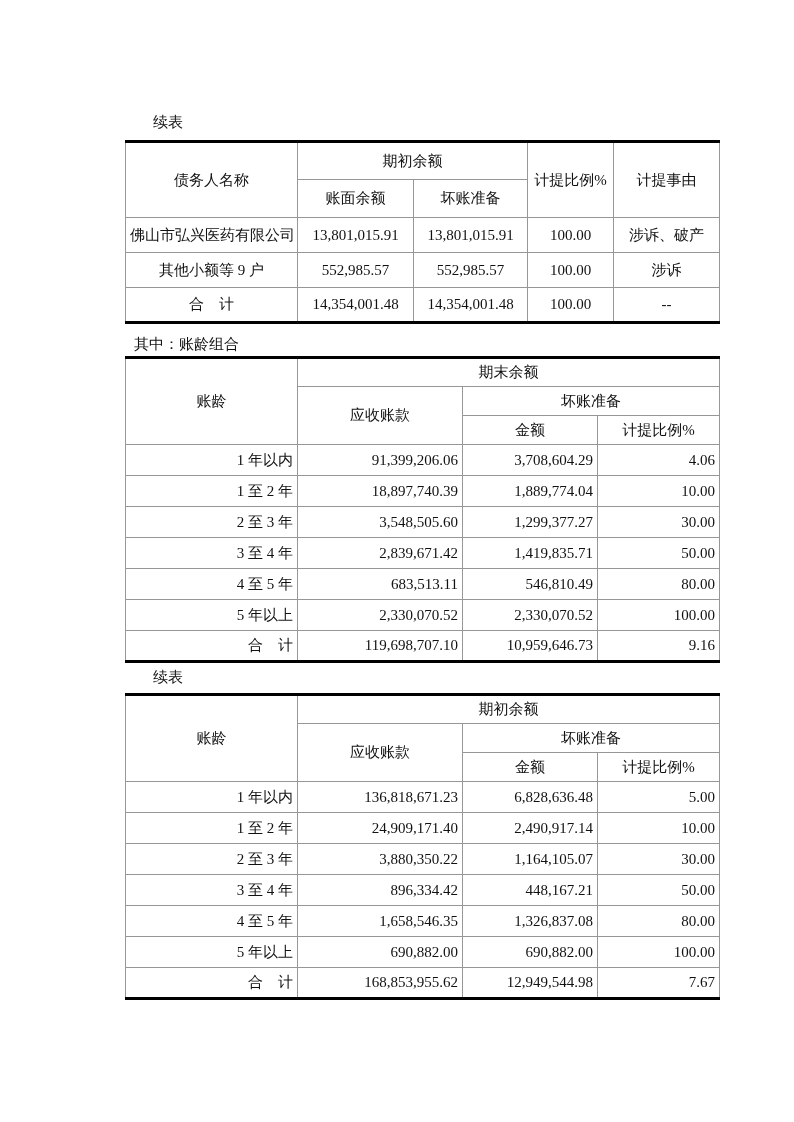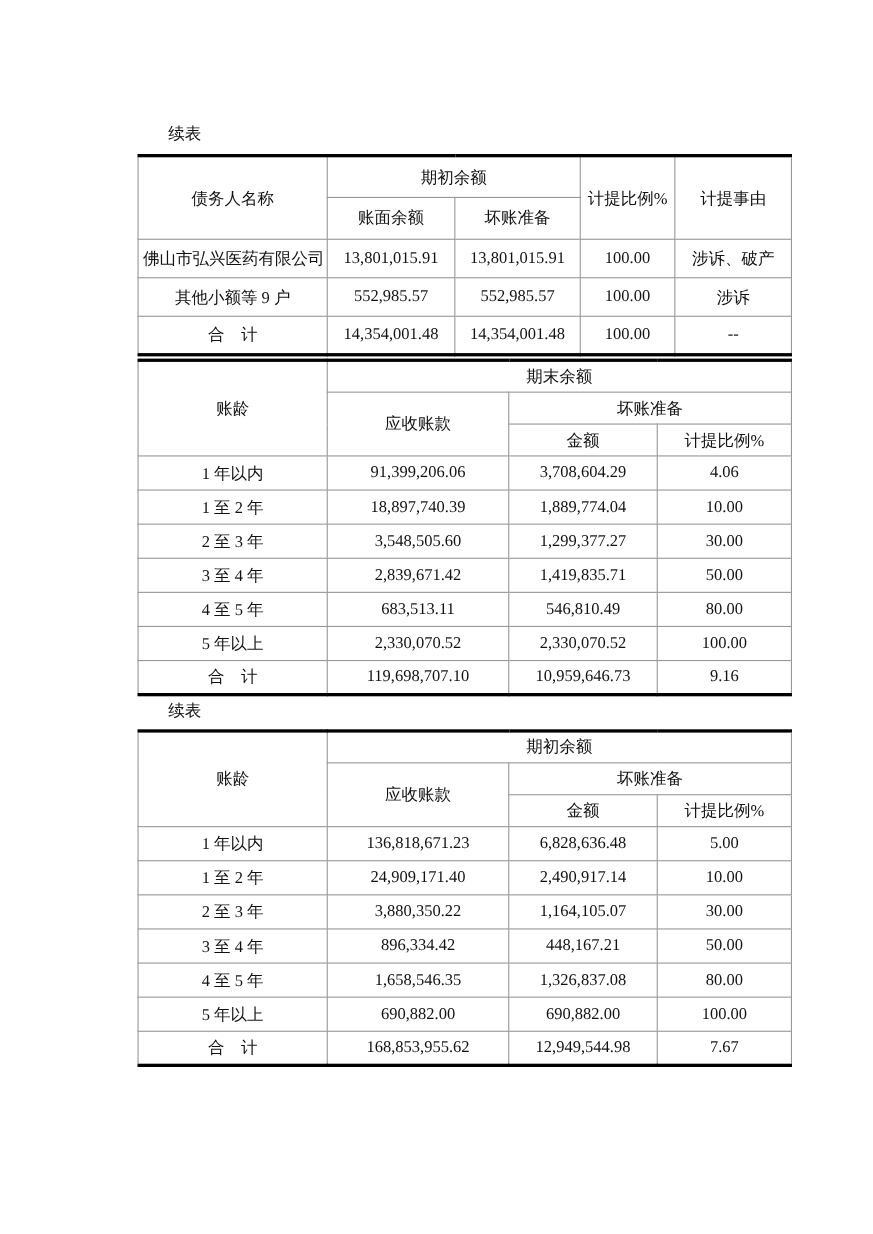--- a/index.html
+++ b/index.html
@@ -56,21 +56,21 @@
     font-weight:normal;
     padding:0 4px;
     vertical-align:middle;
     text-align:center;
     overflow:hidden;
     white-space:nowrap;
   }
   .t1 th { height:38px; }
   .t1 td { height:35px; }
   .t2 th, .t3 th { height:29px; }
-  .t2 td, .t3 td { height:31px; }
+  .t2 td, .t3 td { height:31px;text-align:right; }
   .cell-left  { text-align:left;  padding-left:8px; }
   .cell-left2 { text-align:left;  padding-left:12px; }
   .cell-num   { text-align:right; padding-right:9px; }
   .page-number {
     position:absolute;
     top:1040px; left:0;
     width:100%;
     text-align:center;
     font-size:13px;
   }
@@ -119,20 +119,21 @@
       <tr>
         <td>合　计</td>
         <td class="cell-num">14,354,001.48</td>
         <td class="cell-num">14,354,001.48</td>
         <td>100.00</td>
         <td>--</td>
       </tr>
     </tbody>
       </table>
 
+    <div class="para-2">其中：账龄组合</div>
 
     <table class="doc-table t2">
       <colgroup>
         <col style="width:172px">
           <col style="width:165px">
           <col style="width:135px">
           <col style="width:122px">
       </colgroup>
       <tbody>
           <tr>

